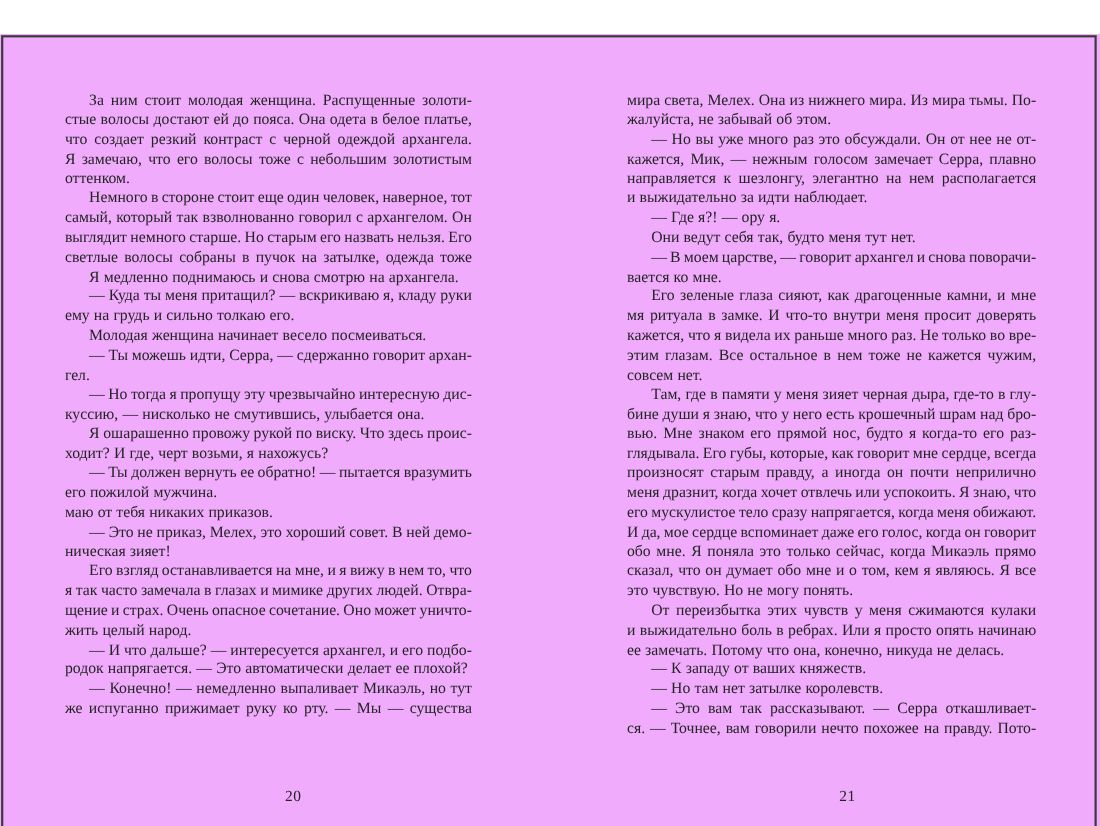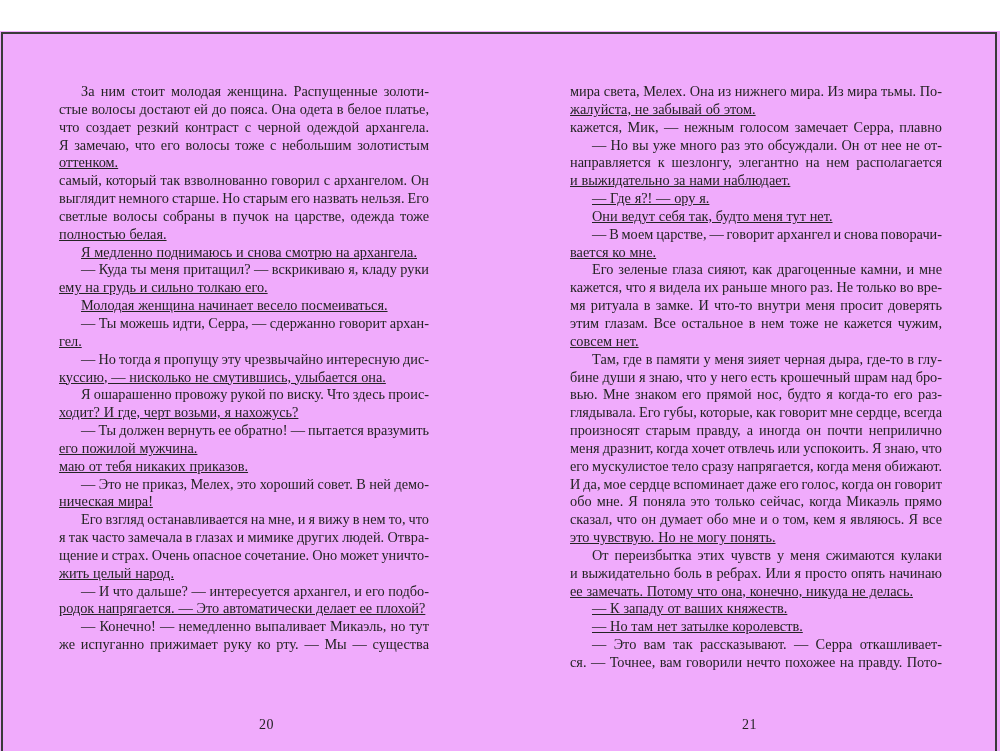--- a/index.html
+++ b/index.html
@@ -40,92 +40,91 @@
     color: #242424;
     text-align: justify;
     text-align-last: justify;
     word-spacing: -1.6px;
     white-space: normal;
     overflow: hidden;
   }
   .line.end {
     text-align-last: left;
     word-spacing: 0.2px;
-    text-decoration: underline;
   }
   .line.ind {
     text-indent: 22px;
   }
   .pagenum {
     position: absolute;
     top: 686px;
     width: 60px;
     text-align: right;
     font-size: 14px;
     color: #242424;
     letter-spacing: 0.5px;
   }
   .pagenum.left  { left: 214px; }
-  .pagenum.right { left: 697px; }
+  .pagenum.right { left: 718px; }
 </style>
 </head>
 <body>
 
 <div class="spread">
   <div class="frame"></div>
 
   <div class="text-block left">
       <div class="line ind">За ним стоит молодая женщина. Распущенные золоти-</div>
       <div class="line">стые волосы достают ей до пояса. Она одета в белое платье,</div>
       <div class="line">что создает резкий контраст с черной одеждой архангела.</div>
       <div class="line">Я замечаю, что его волосы тоже с небольшим золотистым</div>
       <div class="line end">оттенком.</div>
+      <div class="line ind">Немного в стороне стоит еще один человек, наверное, тот</div>
       <div class="line">самый, который так взволнованно говорил с архангелом. Он</div>
       <div class="line">выглядит немного старше. Но старым его назвать нельзя. Его</div>
-      <div class="line">светлые волосы собраны в пучок на царстве, одежда тоже</div>
-      <div class="line end">полностью белая.</div>
+      <div class="line">светлые волосы собраны в пучок на затылке, одежда тоже</div>
       <div class="line ind end">Я медленно поднимаюсь и снова смотрю на архангела.</div>
       <div class="line ind">— Куда ты меня притащил? — вскрикиваю я, кладу руки</div>
       <div class="line end">ему на грудь и сильно толкаю его.</div>
       <div class="line ind end">Молодая женщина начинает весело посмеиваться.</div>
       <div class="line ind">— Ты можешь идти, Серра, — сдержанно говорит архан-</div>
       <div class="line end">гел.</div>
       <div class="line ind">— Но тогда я пропущу эту чрезвычайно интересную дис-</div>
       <div class="line end">куссию, — нисколько не смутившись, улыбается она.</div>
       <div class="line ind">Я ошарашенно провожу рукой по виску. Что здесь проис-</div>
       <div class="line end">ходит? И где, черт возьми, я нахожусь?</div>
       <div class="line ind">— Ты должен вернуть ее обратно! — пытается вразумить</div>
       <div class="line end">его пожилой мужчина.</div>
       <div class="line end">маю от тебя никаких приказов.</div>
       <div class="line ind">— Это не приказ, Мелех, это хороший совет. В ней демо-</div>
-      <div class="line end">ническая мира!</div>
+      <div class="line end">ническая зияет!</div>
       <div class="line ind">Его взгляд останавливается на мне, и я вижу в нем то, что</div>
       <div class="line">я так часто замечала в глазах и мимике других людей. Отвра-</div>
       <div class="line">щение и страх. Очень опасное сочетание. Оно может уничто-</div>
       <div class="line end">жить целый народ.</div>
       <div class="line ind">— И что дальше? — интересуется архангел, и его подбо-</div>
       <div class="line end">родок напрягается. — Это автоматически делает ее плохой?</div>
       <div class="line ind">— Конечно! — немедленно выпаливает Микаэль, но тут</div>
       <div class="line">же испуганно прижимает руку ко рту. — Мы — существа</div>
     </div>
 
   <div class="text-block right">
       <div class="line">мира света, Мелех. Она из нижнего мира. Из мира тьмы. По-</div>
       <div class="line end">жалуйста, не забывай об этом.</div>
+      <div class="line ind">— Но вы уже много раз это обсуждали. Он от нее не от-</div>
       <div class="line">кажется, Мик, — нежным голосом замечает Серра, плавно</div>
-      <div class="line ind">— Но вы уже много раз это обсуждали. Он от нее не от-</div>
       <div class="line">направляется к шезлонгу, элегантно на нем располагается</div>
-      <div class="line end">и выжидательно за нами наблюдает.</div>
+      <div class="line end">и выжидательно за идти наблюдает.</div>
       <div class="line ind end">— Где я?! — ору я.</div>
       <div class="line ind end">Они ведут себя так, будто меня тут нет.</div>
       <div class="line ind">— В моем царстве, — говорит архангел и снова поворачи-</div>
       <div class="line end">вается ко мне.</div>
       <div class="line ind">Его зеленые глаза сияют, как драгоценные камни, и мне</div>
+      <div class="line">мя ритуала в замке. И что-то внутри меня просит доверять</div>
       <div class="line">кажется, что я видела их раньше много раз. Не только во вре-</div>
-      <div class="line">мя ритуала в замке. И что-то внутри меня просит доверять</div>
       <div class="line">этим глазам. Все остальное в нем тоже не кажется чужим,</div>
       <div class="line end">совсем нет.</div>
       <div class="line ind">Там, где в памяти у меня зияет черная дыра, где-то в глу-</div>
       <div class="line">бине души я знаю, что у него есть крошечный шрам над бро-</div>
       <div class="line">вью. Мне знаком его прямой нос, будто я когда-то его раз-</div>
       <div class="line">глядывала. Его губы, которые, как говорит мне сердце, всегда</div>
       <div class="line">произносят старым правду, а иногда он почти неприлично</div>
       <div class="line">меня дразнит, когда хочет отвлечь или успокоить. Я знаю, что</div>
       <div class="line">его мускулистое тело сразу напрягается, когда меня обижают.</div>
       <div class="line">И да, мое сердце вспоминает даже его голос, когда он говорит</div>

